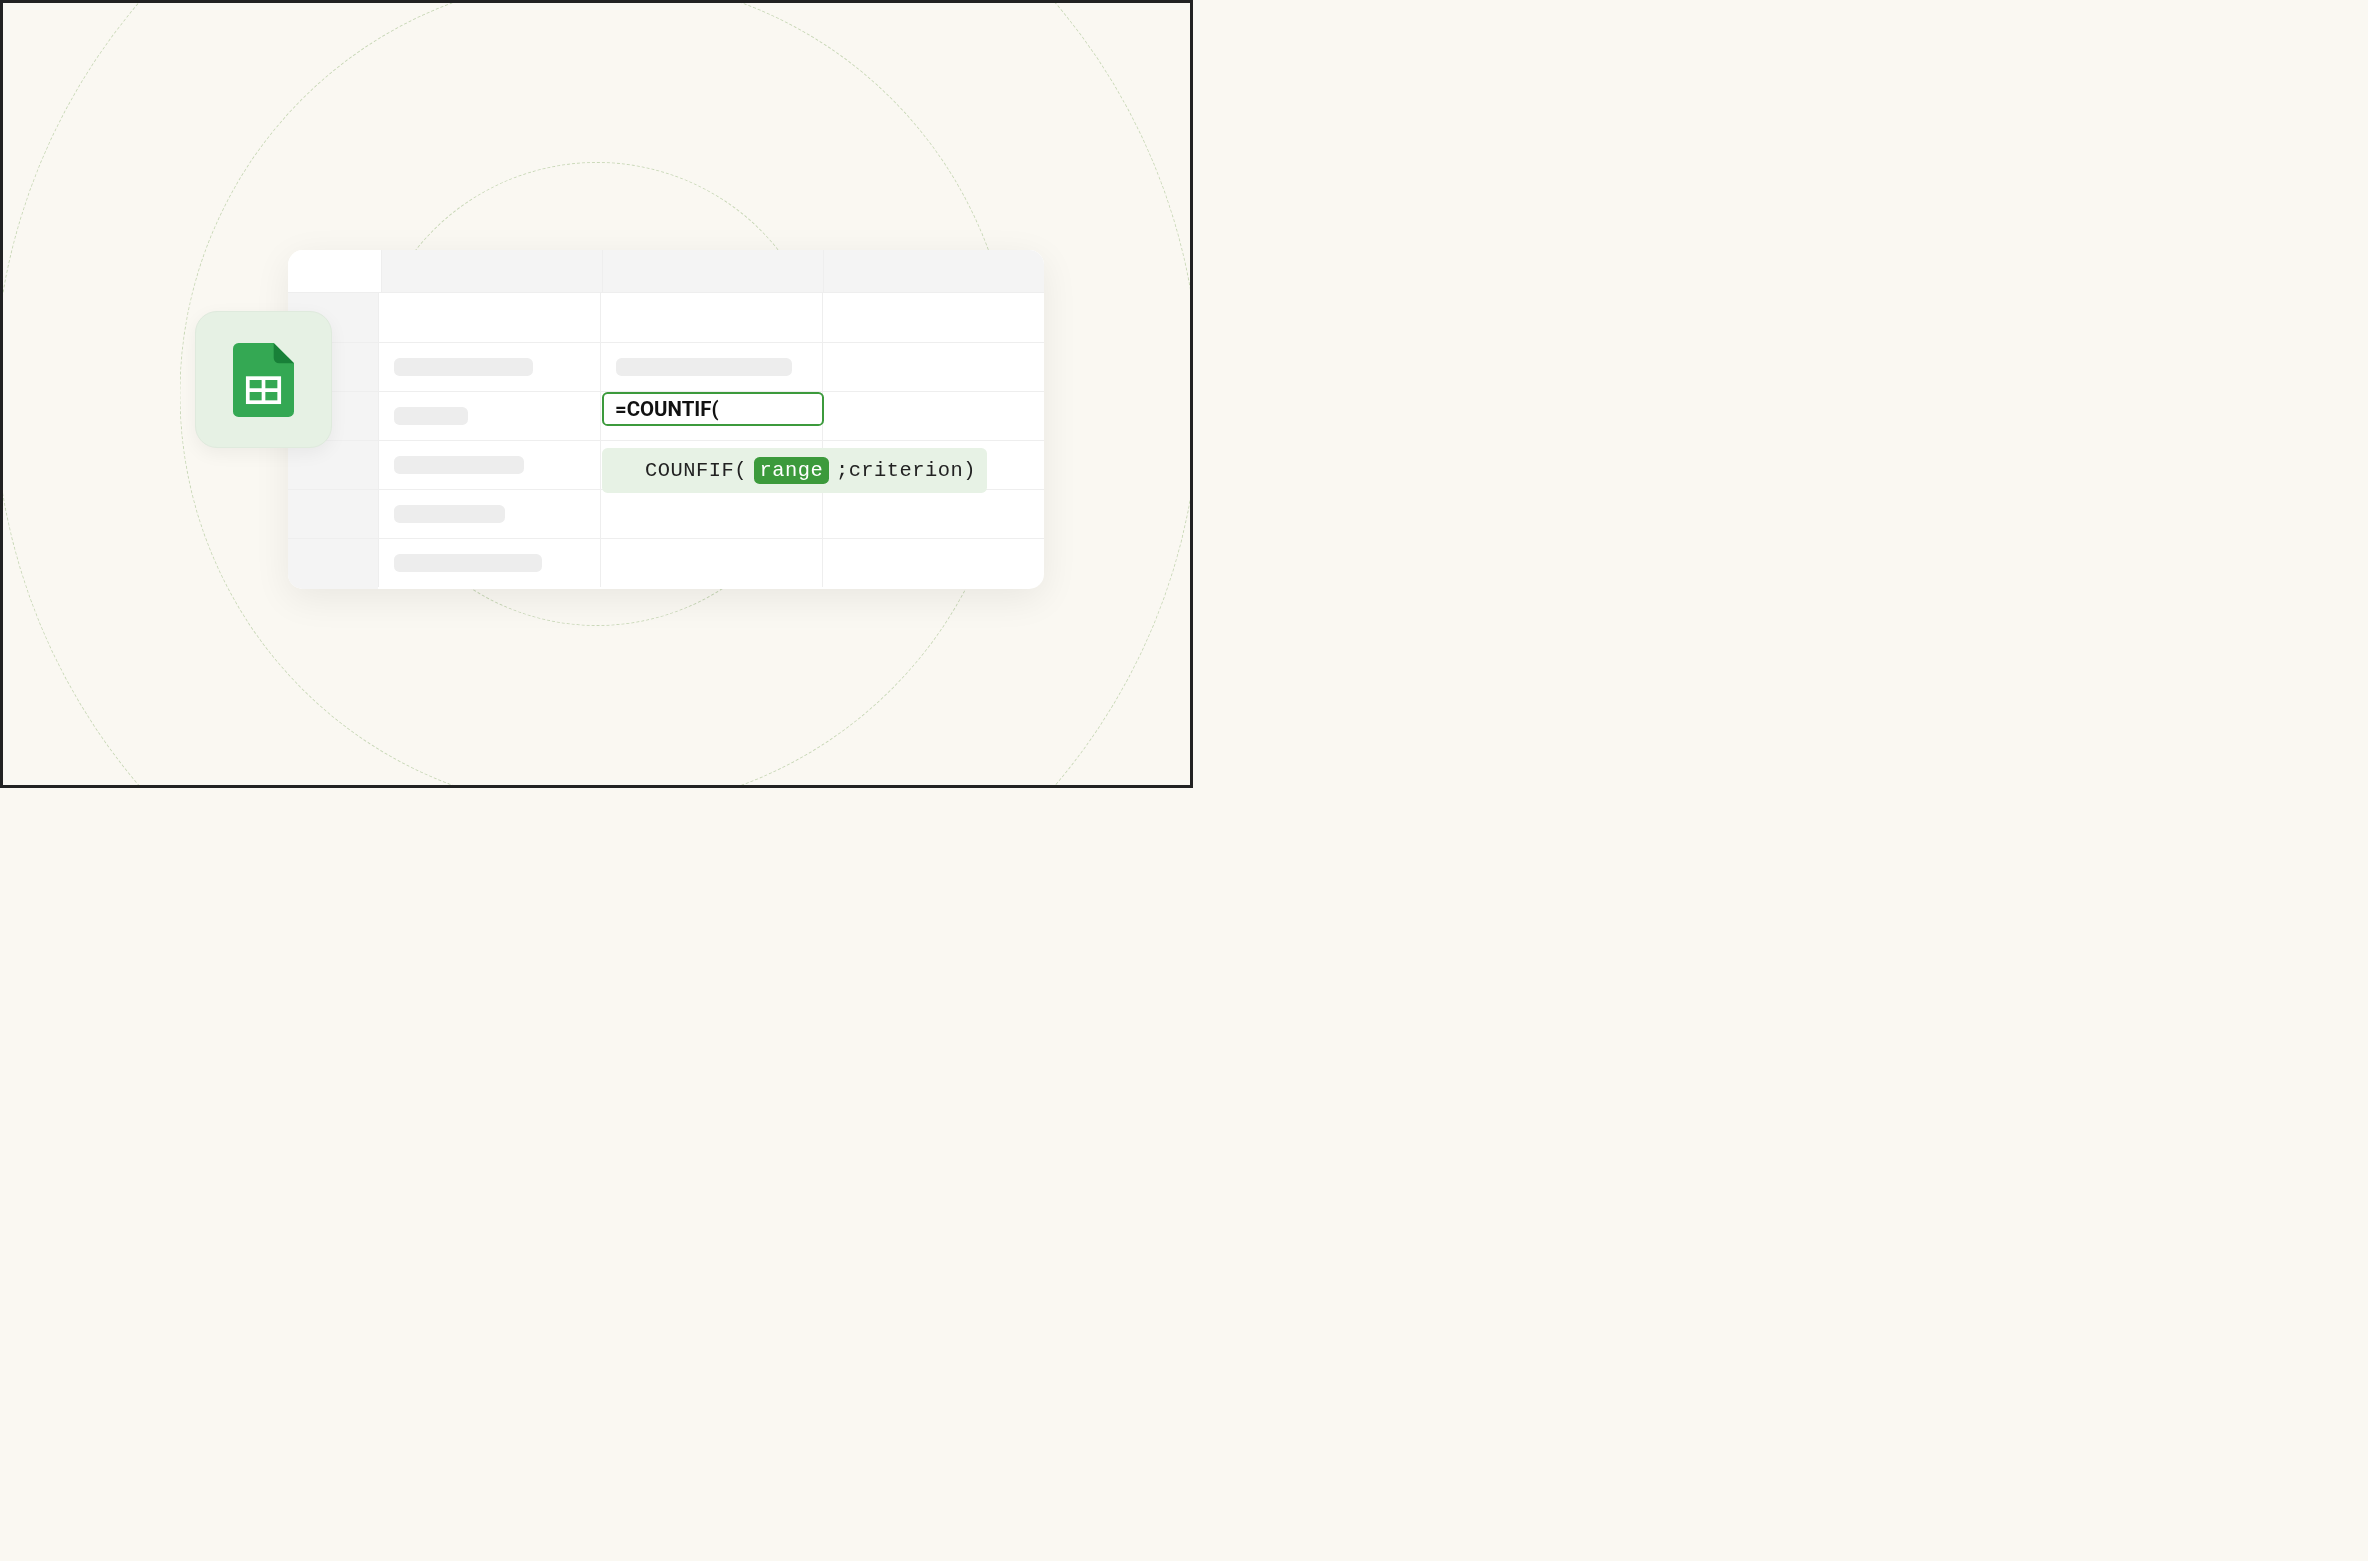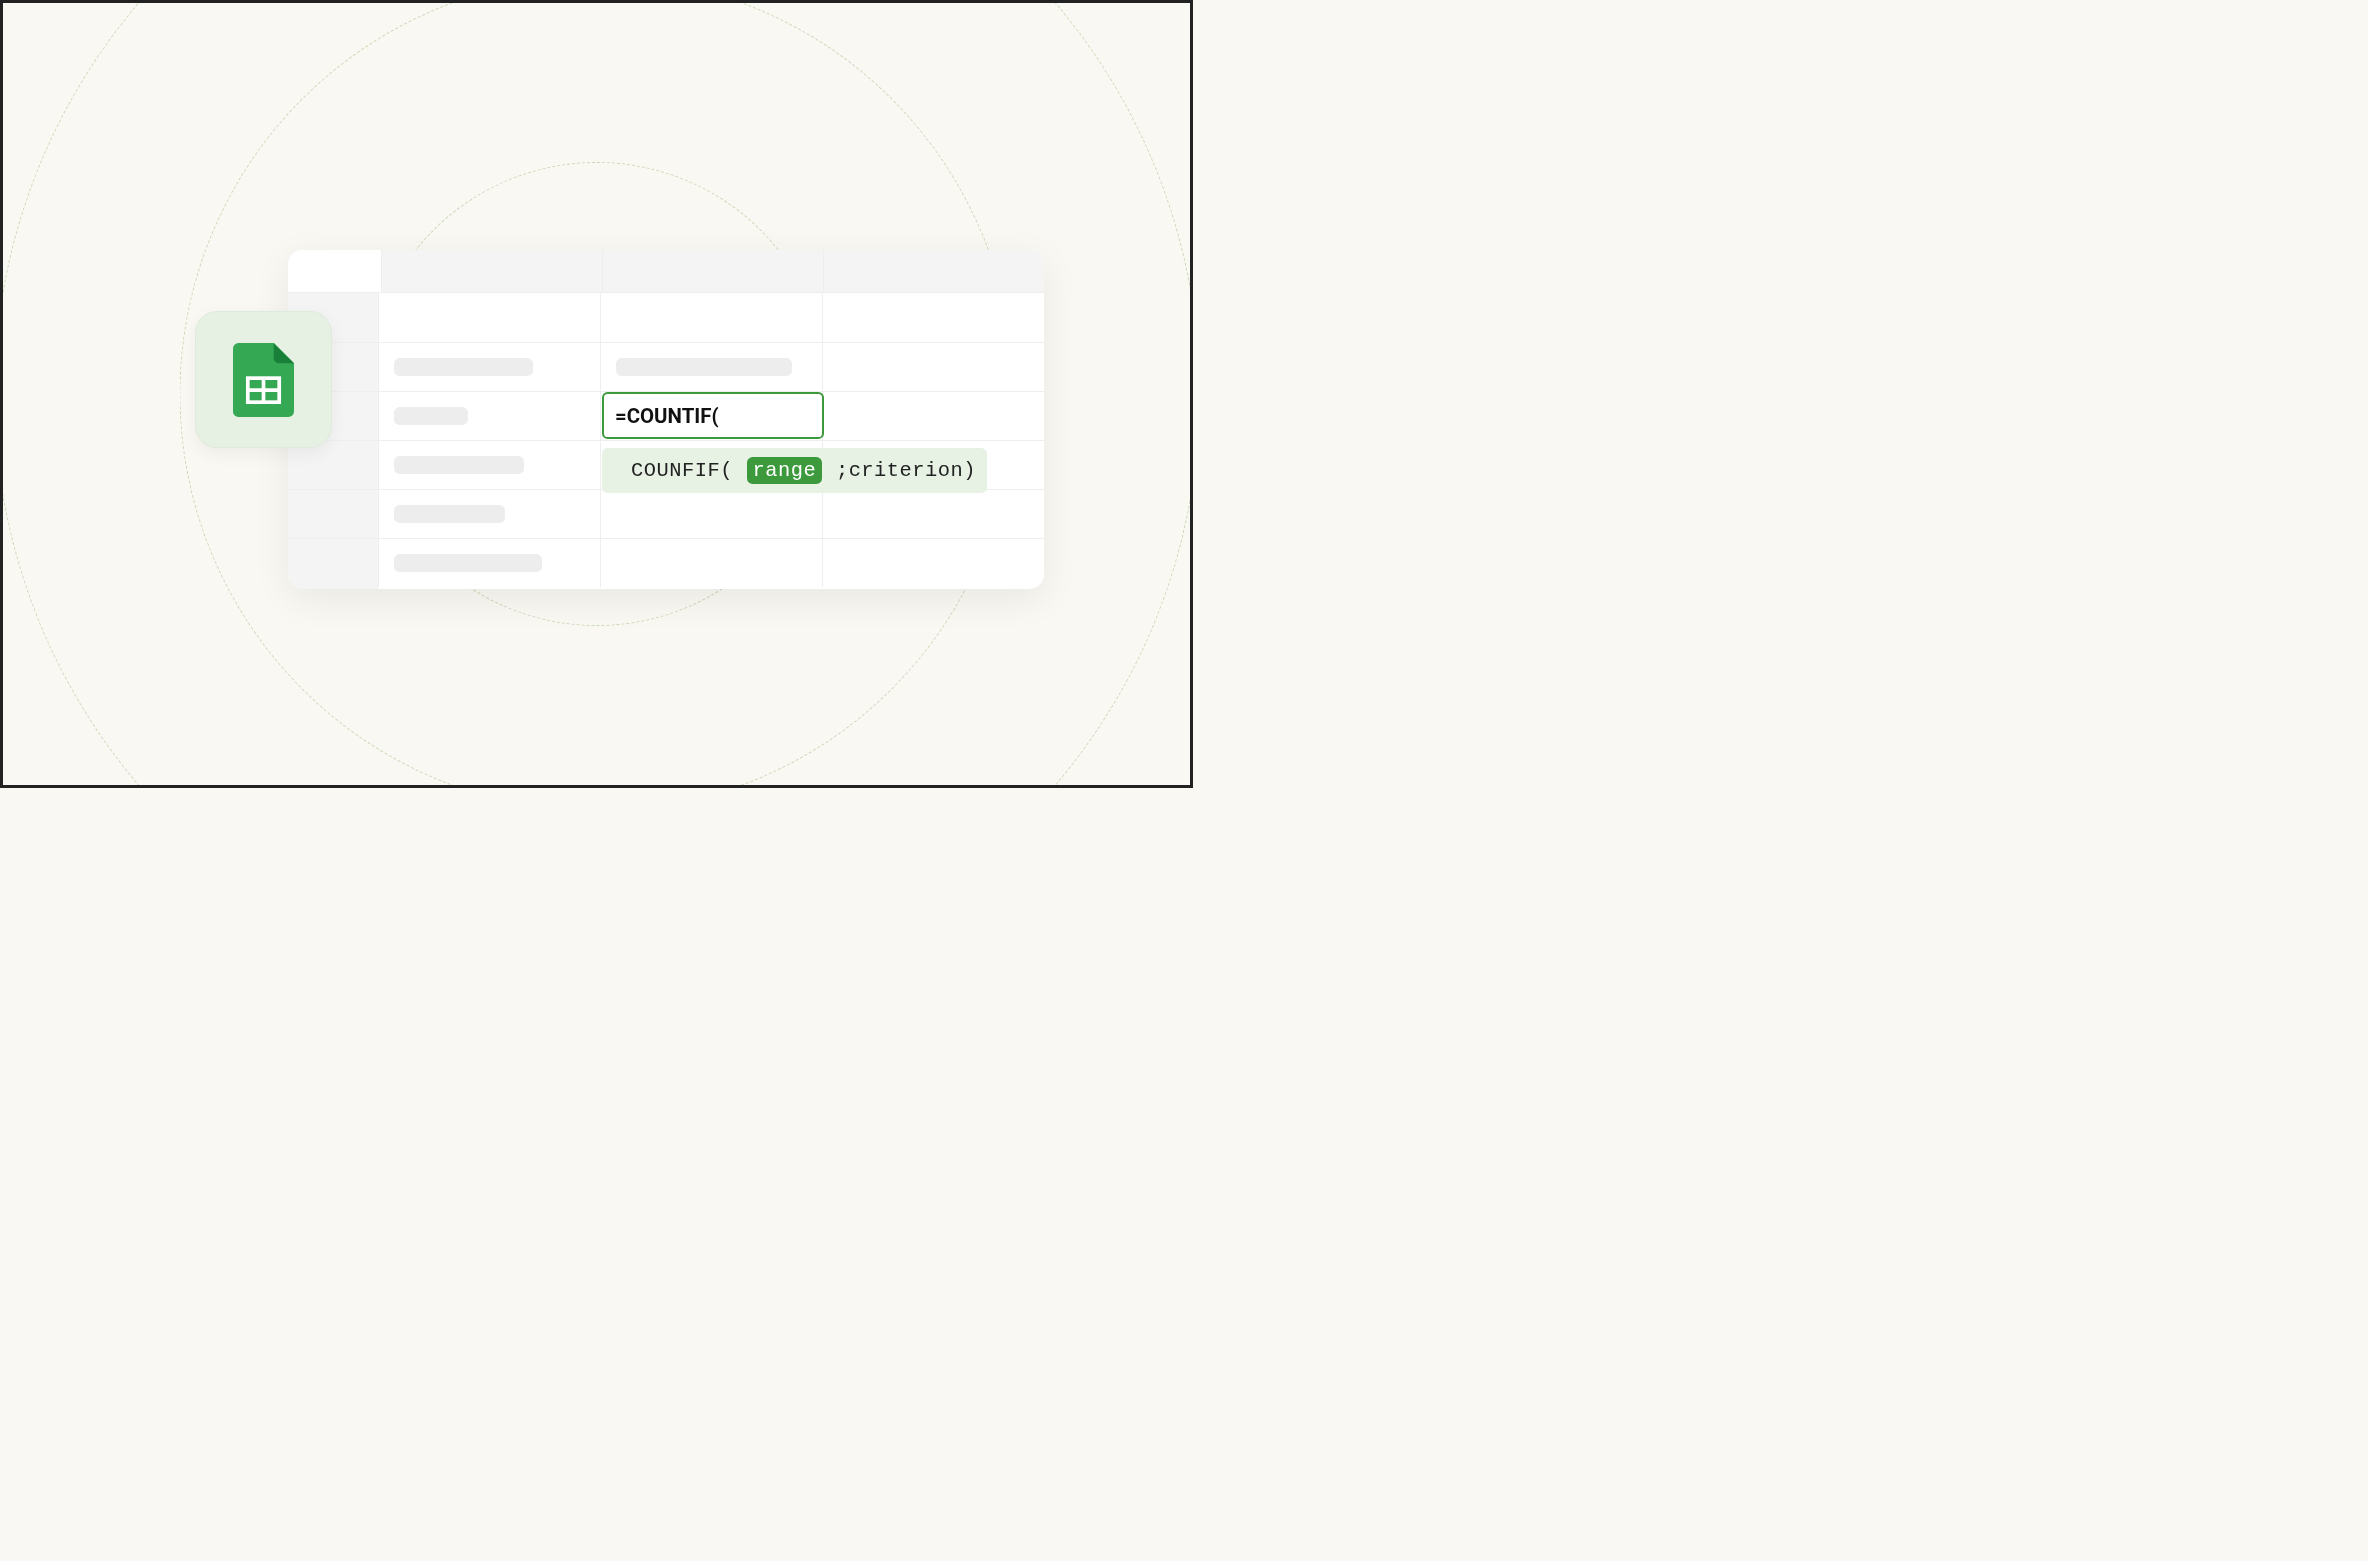--- a/index.html
+++ b/index.html
@@ -137,21 +137,21 @@
     .pb-c { width: 130px; }
     .pb-d { width: 111px; }
     .pb-e { width: 148px; }
 
     
     .active-cell-outline {
       position: absolute;
       left: 314px;
       top: 142px;
       width: 222px;
-      height: 47px;
+      height: 34px;
       border: 2.3px solid #3c9a3c;
       border-radius: 5.6px;
       background: #fff;
       display: flex;
       align-items: center;
       padding-left: 11px;
       font-weight: 700;
       font-size: 20.4px;
       color: #111;
       font-family: -apple-system, BlinkMacSystemFont, "Segoe UI", Roboto, sans-serif;
@@ -173,21 +173,21 @@
       font-size: 20.4px;
       color: #222;
       letter-spacing: 0.5px;
       justify-content: flex-end;
     }
     .formula-hint .hl {
       background: #3c9a3c;
       color: #fff;
       border-radius: 5.6px;
       padding: 1.9px 5.6px;
-      margin: 0 14px;
+      margin: 0 7px;
       font-weight: 500;
     }
 
     
     .sheets-tile {
       position: absolute;
       left: 195px;
       top: 311px;
       width: 137px;
       height: 137px;

